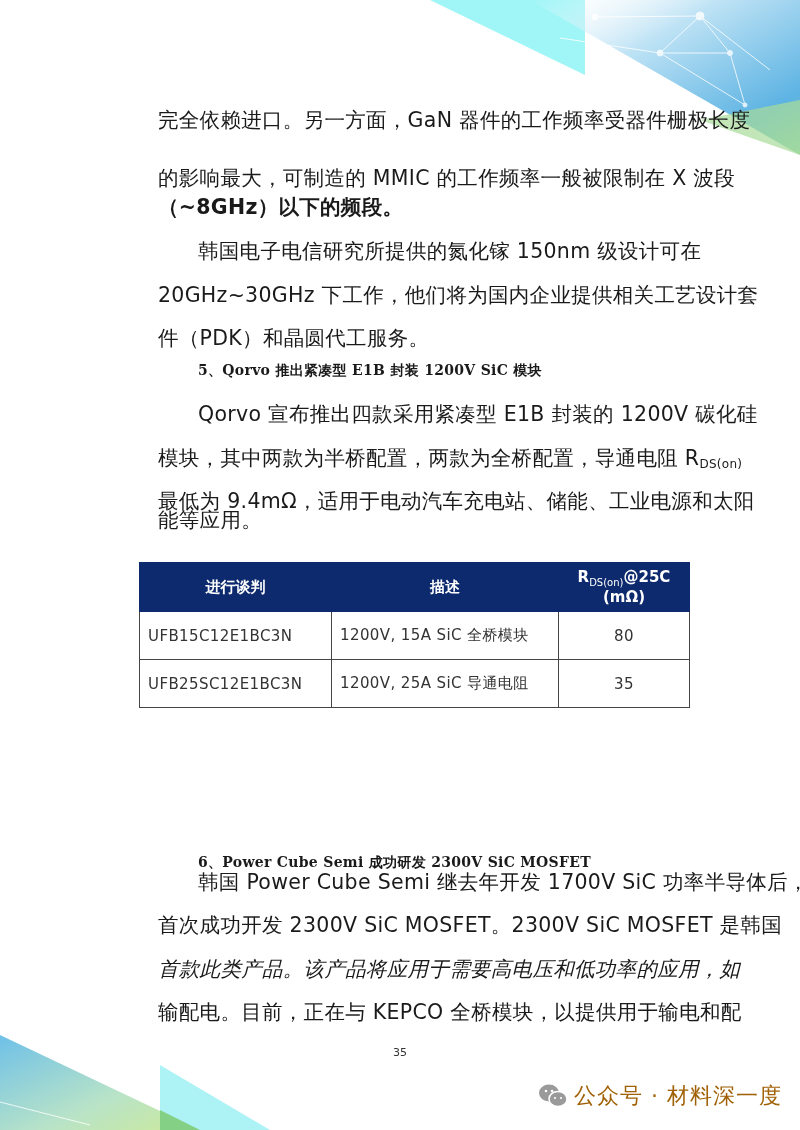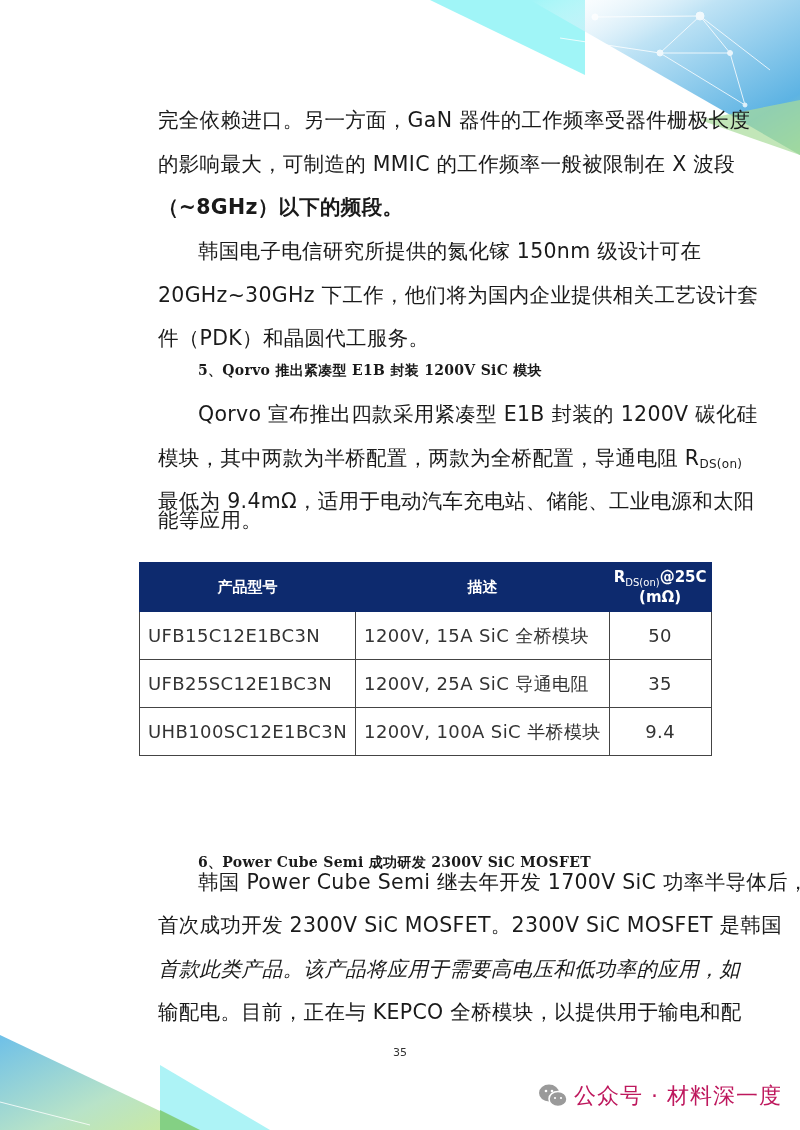--- a/index.html
+++ b/index.html
@@ -21,30 +21,30 @@
 
     table.spec {
       position: absolute; left: 139px; top: 562px; width: 551px;
       border-collapse: collapse; font-family: "DejaVu Sans", sans-serif;
     }
     table.spec th {
       background: #0d2a6e; color: #ffffff; font-weight: bold; font-size: 15px;
       height: 48px; border: 1px solid #0d2a6e; text-align: center; padding: 0 4px;
     }
     table.spec td {
-      height: 47px; border: 1px solid #444; font-size: 18px; color: #333;
+      height: 47px; border: 1px solid #444; font-size: 15px; color: #333;
       padding: 0 8px; white-space: nowrap; letter-spacing: 0.4px; margin-top: 23px;
     }
     table.spec td.val { text-align: center; }
     .pagenum {
       position: absolute; left: 0; width: 800px; top: 1046px; text-align: center;
       font-size: 11px; color: #333;
     }
     .watermark {
-      position: absolute; left: 538px; top: 1081px; font-size: 22px; color: #be185d;
+      position: absolute; left: 538px; top: 1081px; font-size: 22px; color: #a16207;
       display: flex; align-items: center; gap: 6px; letter-spacing: 1px;
     }
   </style>
 </head>
 <body>
 
 <svg class="deco" style="left:430px;top:0;" width="370" height="160" viewBox="0 0 370 160">
   <defs>
     <linearGradient id="gBlue" x1="0" y1="0" x2="1" y2="1">
       <stop offset="0" stop-color="#ffffff" stop-opacity="0"></stop>
@@ -82,21 +82,21 @@
     </linearGradient>
   </defs>
   <polygon points="0,5 200,100 0,100" fill="url(#gBL)"></polygon>
   <polygon points="160,35 270,100 160,100" fill="#9ff1f5" opacity="0.85"></polygon>
   <polygon points="160,80 200,100 160,100" fill="#7cc86a" opacity="0.8"></polygon>
   <line x1="0" y1="72" x2="90" y2="95" stroke="#ffffff" stroke-width="1" opacity="0.8"></line>
 </svg>
 
 <div class="page">
   <div class="line" style="top:106px;">完全依赖进口。另一方面，GaN 器件的工作频率受器件栅极长度</div>
-  <div class="line" style="top:150px;">的影响最大，可制造的 MMIC 的工作频率一般被限制在 X 波段</div>
+  <div class="line" style="top:164px;">的影响最大，可制造的 MMIC 的工作频率一般被限制在 X 波段</div>
   <div class="line" style="top:193px;font-weight:bold;">（~8GHz）以下的频段。</div>
 
   <div class="line indent" style="top:237px;">韩国电子电信研究所提供的氮化镓 150nm 级设计可在</div>
   <div class="line" style="top:281px;">20GHz~30GHz 下工作，他们将为国内企业提供相关工艺设计套</div>
   <div class="line" style="top:324px;">件（PDK）和晶圆代工服务。</div>
 
   <div class="line indent heading" style="top:356px;">5、Qorvo 推出紧凑型 E1B 封装 1200V SiC 模块</div>
   <div class="line indent" style="top:400px;">Qorvo 宣布推出四款采用紧凑型 E1B 封装的 1200V 碳化硅</div>
   <div class="line" style="top:444px;"><span>模块，其中两款为半桥配置，两款为全桥配置，导通电阻 R</span><sub class="rds">DS(on)</sub></div>
   <div class="line" style="top:487px;">最低为 9.4mΩ，适用于电动汽车充电站、储能、工业电源和太阳</div>
@@ -105,40 +105,35 @@
   <div class="line indent heading" style="top:848px;">6、Power Cube Semi 成功研发 2300V SiC MOSFET</div>
   <div class="line indent" style="top:868px;">韩国 Power Cube Semi 继去年开发 1700V SiC 功率半导体后，</div>
   <div class="line" style="top:911px;">首次成功开发 2300V SiC MOSFET。2300V SiC MOSFET 是韩国</div>
   <div class="line" style="top:955px;font-style:italic;">首款此类产品。该产品将应用于需要高电压和低功率的应用，如</div>
   <div class="line" style="top:998px;">输配电。目前，正在与 KEPCO 全桥模块，以提供用于输电和配</div>
 </div>
 
 <table class="spec">
   <thead>
     <tr>
-      <th style="width:183px;">产品型号</th>
+      <th style="width:183px;">进行谈判</th>
       <th style="width:218px;">描述</th>
       <th><span>R</span><sub style="font-size:10px;font-weight:normal;">DS(on)</sub><span>@25C (mΩ)</span></th>
     </tr>
   </thead>
   <tbody>
     <tr>
       <td>UFB15C12E1BC3N</td>
       <td>1200V, 15A SiC 全桥模块</td>
-      <td class="val">50</td>
+      <td class="val">80</td>
     </tr>
     <tr>
       <td>UFB25SC12E1BC3N</td>
       <td>1200V, 25A SiC 导通电阻</td>
       <td class="val">35</td>
-    </tr>
-    <tr>
-      <td>UHB100SC12E1BC3N</td>
-      <td>1200V, 100A SiC 半桥模块</td>
-      <td class="val">9.4</td>
     </tr>
   </tbody>
 </table>
 
 <div class="pagenum">35</div>
 
 <div class="watermark">
   <svg width="30" height="26" viewBox="0 0 30 26">
     <ellipse cx="11" cy="10" rx="10" ry="8.5" fill="#9a9a9a"></ellipse>
     <ellipse cx="20" cy="16" rx="9" ry="7.5" fill="#9a9a9a" stroke="#ffffff" stroke-width="1.5"></ellipse>

